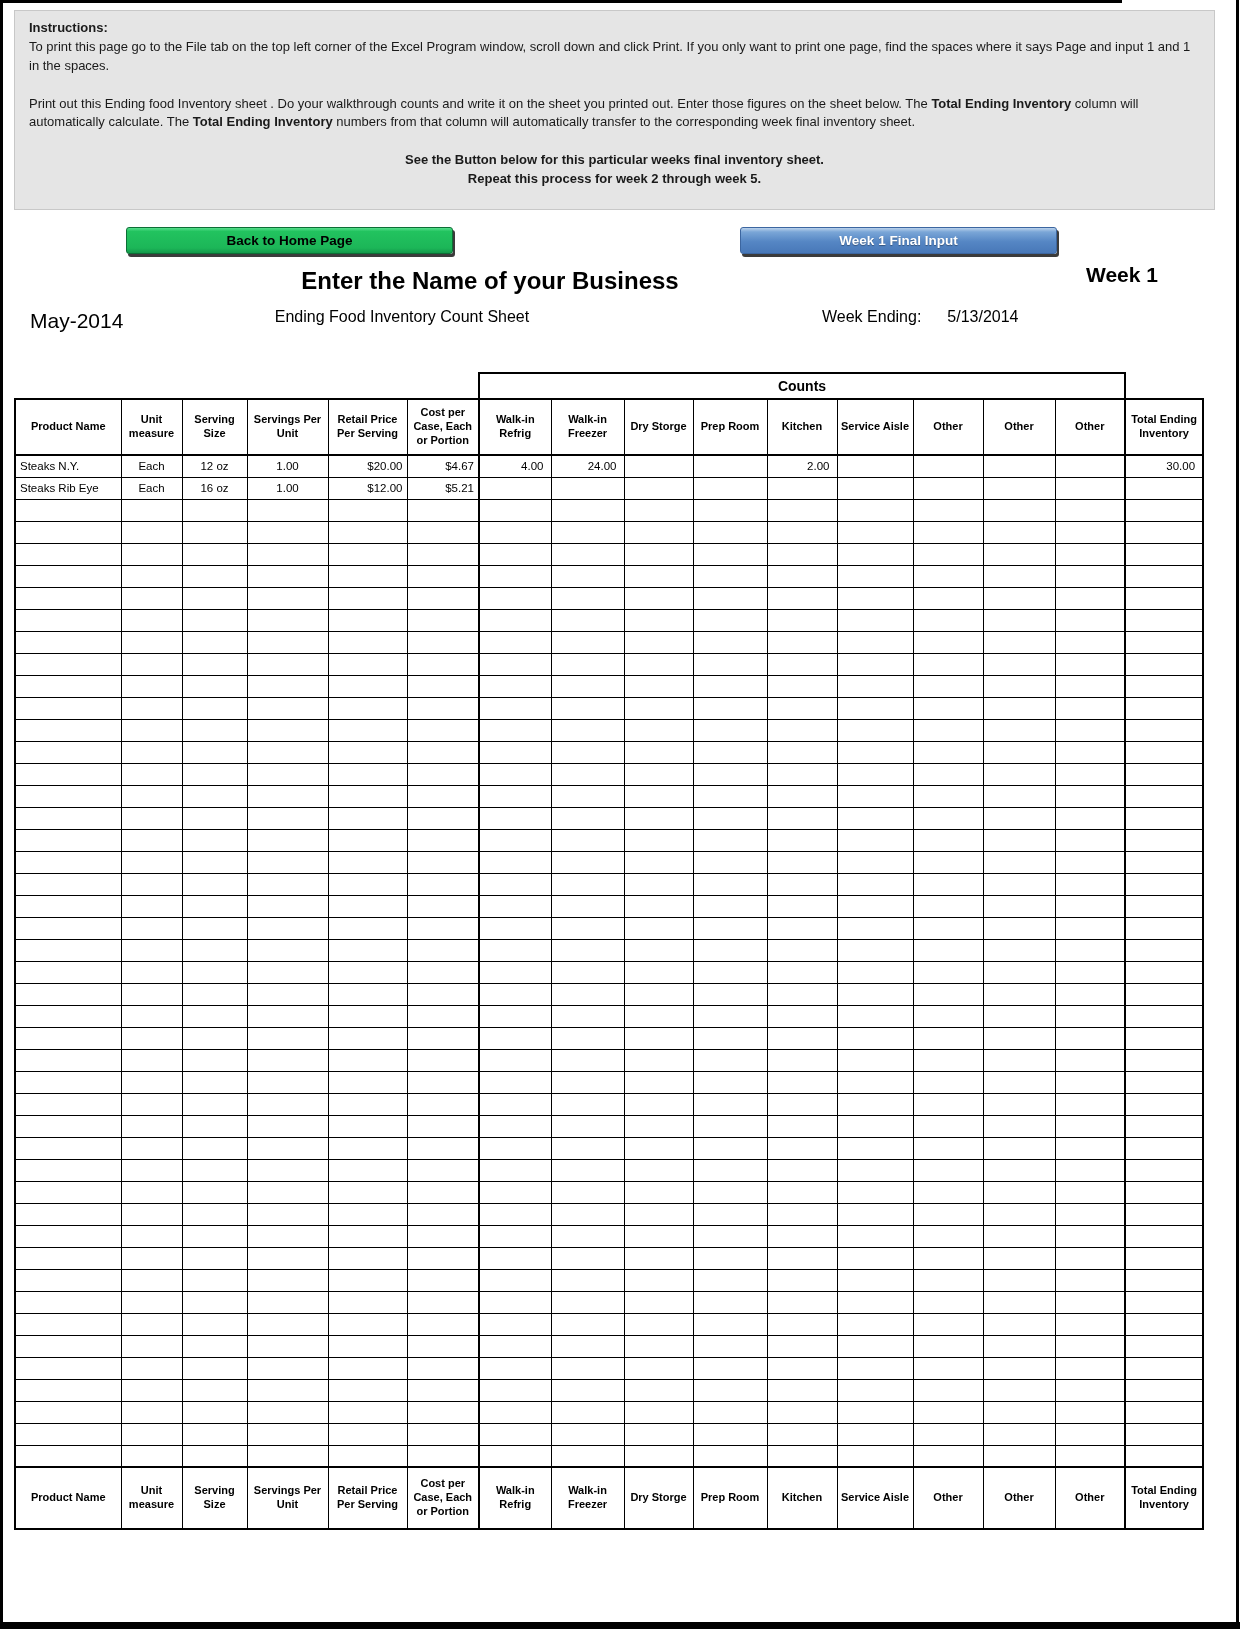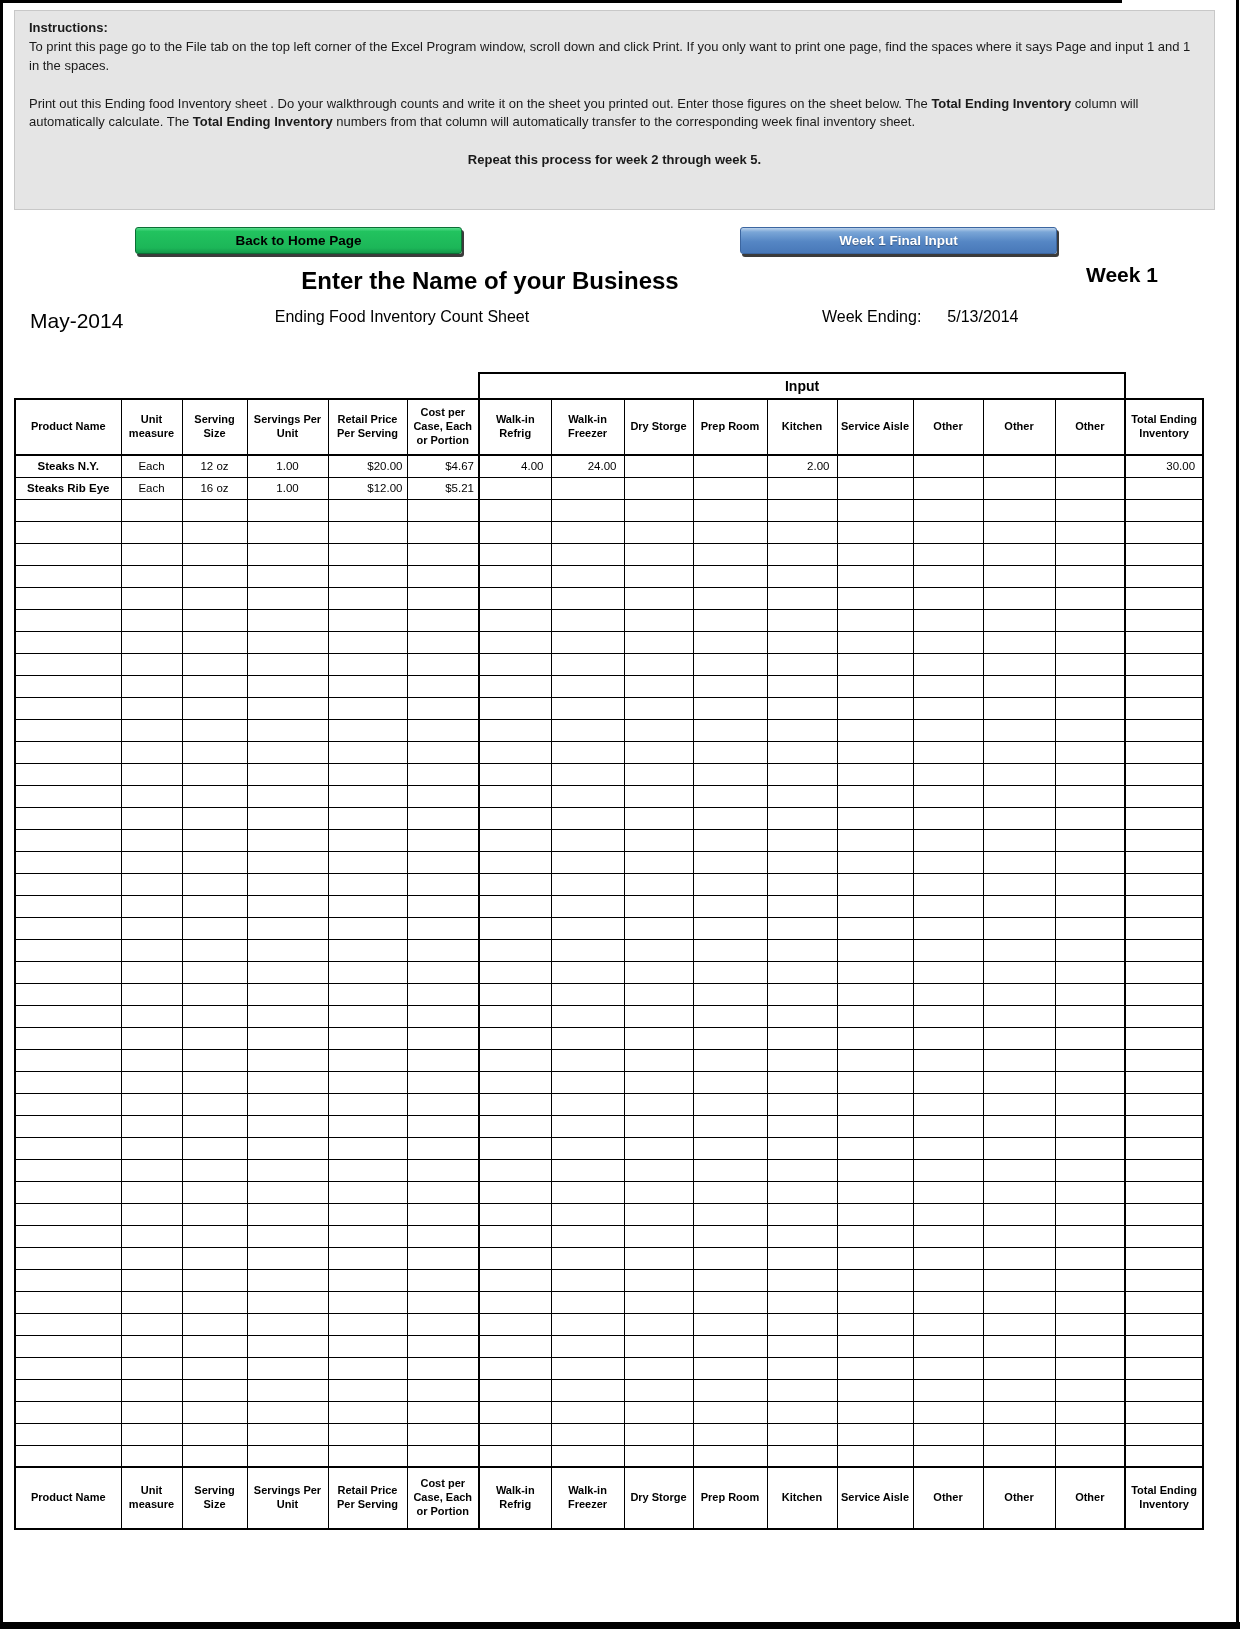--- a/index.html
+++ b/index.html
@@ -32,21 +32,21 @@
 
   
   .btn{
     position:absolute;top:227px;height:25px;
     display:flex;align-items:center;justify-content:center;
     font-weight:bold;font-size:13.5px;
     border-radius:3px;cursor:pointer;
     box-shadow:2px 3px 0 rgba(25,25,25,0.85);
   }
   .btn-green{
-    left:135px;width:325px;
+    left:126px;width:325px;
     color:#000;
     background:linear-gradient(180deg,#55dd8b 0%,#22c35f 14%,#1cb658 80%,#13994a 100%);
     border:1px solid #0c6e35;
   }
   .btn-blue{
     left:740px;width:315px;
     color:#fff;
     background:linear-gradient(180deg,#bad1eb 0%,#7aa6d7 16%,#5586c4 55%,#4878b8 100%);
     border:1px solid #3c66a0;
     text-shadow:0 1px 1px rgba(0,0,0,0.35);
@@ -75,21 +75,21 @@
   .grid16 td:nth-child(7),.grid16 th:nth-child(7){border-left:2px solid #000;}
   .grid16 td:nth-child(16),.grid16 th:nth-child(16){border-left:2px solid #000;border-right:2px solid #000;}
   .header-row th,.footer-row th{
     border-top:2px solid #000;border-bottom:2px solid #000;
     font-weight:bold;font-size:11px;line-height:1.25;
     text-align:center;vertical-align:middle;padding:0 2px;
   }
   .header-row th{height:56px;}
   .footer-row th{height:62px;}
   .data-row td{height:22px;font-size:11.5px;padding:0 4px;vertical-align:middle;}
-  .data-row td:nth-child(1){text-align:center;font-weight:bold;}
+  .data-row td:nth-child(1){text-align:left;}
   .data-row td:nth-child(2),
   .data-row td:nth-child(3),
   .data-row td:nth-child(4){text-align:center;}
   .data-row td:nth-child(5),
   .data-row td:nth-child(6){text-align:right;}
   .data-row td:nth-child(n+7){text-align:right;padding-right:7px;}
 </style>
 </head>
 <body>
 
@@ -97,20 +97,21 @@
 <div class="edge-left"></div>
 <div class="edge-right"></div>
 <div class="edge-bottom"></div>
 
 <div class="instructions-box">
   <div class="head">Instructions:</div>
   <p><span>To print this page go to the File tab on the top left corner of the Excel Program window, scroll down and click Print. If you only want to print one page, find the spaces where it says Page and input 1 and 1 in the spaces.</span></p>
   <div class="gap"></div>
   <p><span>Print out this Ending food Inventory sheet .  Do your walkthrough counts and write it on the sheet you printed out.  Enter those figures on the sheet below.  The </span><b class="inline">Total Ending Inventory</b><span>  column will automatically calculate. The </span><b class="inline">Total Ending Inventory</b><span> numbers from that column will automatically transfer to the corresponding week final inventory sheet.</span></p>
   <div class="note">
+    <div>See the Button below for this particular weeks final inventory sheet.</div>
     <div>Repeat this process for week 2 through week 5.</div>
   </div>
 </div>
 
 <div class="btn btn-green">
   <span>Back to Home Page</span>
 </div>
 <div class="btn btn-blue">
   <span>Week 1 Final Input</span>
 </div>
@@ -139,21 +140,21 @@
         <col style="width:70px">
         <col style="width:76px">
       <col style="width:70px">
         <col style="width:72px">
         <col style="width:70px">
         <col style="width:78px">
     </colgroup>
     <tbody>
         <tr class="banner-row">
           <td class="nob" colspan="6"></td>
-          <td class="counts-cell" colspan="9">Input</td>
+          <td class="counts-cell" colspan="9">Counts</td>
           <td class="nob"></td>
         </tr>
         <tr class="grid16 header-row">
           <th>Product Name</th>
           <th>Unit measure</th>
           <th>Serving Size</th>
           <th>Servings Per Unit</th>
           <th>Retail Price Per Serving</th>
           <th>Cost per Case, Each or Portion</th>
           <th>Walk-in Refrig</th>

